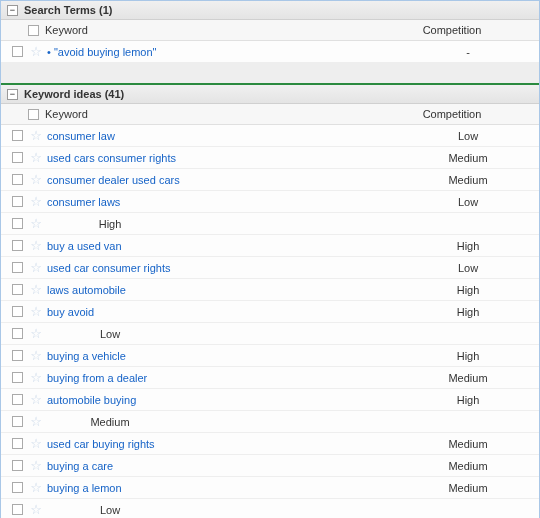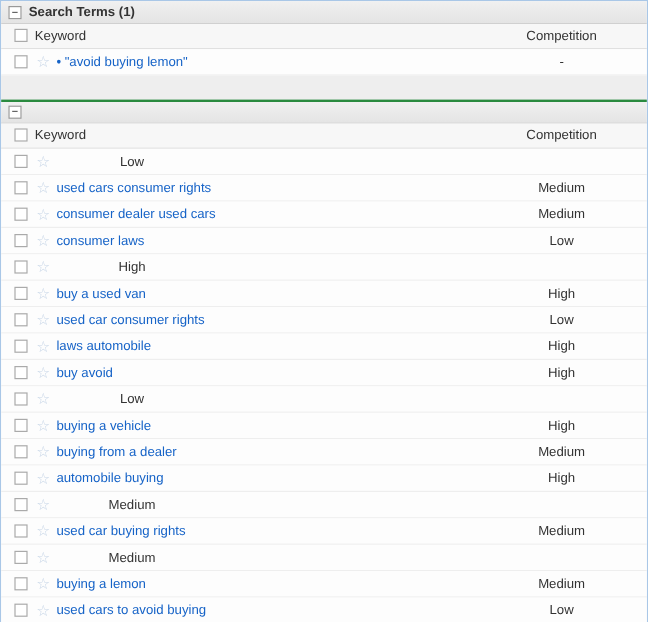--- a/index.html
+++ b/index.html
@@ -34,22 +34,22 @@
     margin-right: 6px;
     font-size: 9px;
     line-height: 1;
     color: #666;
     cursor: pointer;
   }
   .col-header {
     background: #f7f7f7;
     border-bottom: 1px solid #e0e0e0;
     display: flex;
-    align-items: flex-start;
-    padding: 4px 6px;
+    align-items: flex-end;
+    padding: 4px 22px;
     font-size: 11px;
     color: #333;
   }
   .chk-cell {
     width: 20px;
     display: flex;
     align-items: center;
     justify-content: center;
     flex-shrink: 0;
   }
@@ -124,37 +124,39 @@
         <span class="star">☆</span>
       </div>
     <div class="kw-cell"><span class="kw-link">• "avoid buying lemon"</span></div>
     <div class="comp-cell">-</div>
   </div>
 
   <div class="spacer"></div>
 
   <div class="section-header">
     <span class="collapse-box">−</span>
+    <span>Keyword ideas (41)</span>
   </div>
   <div class="col-header">
     <div class="chk-cell">
         <div class="chk"></div>
       </div>
     <div class="kw-cell">Keyword</div>
     <div class="comp-cell">Competition</div>
   </div>
 
   <div id="ideas-body">
       <div class="row">
         <div class="chk-cell">
           <div class="chk"></div>
         </div>
         <div class="star-cell">
           <span class="star">☆</span>
         </div>
+        <div class="kw-cell"><span class="kw-link">consumer law</span></div>
         <div class="comp-cell">Low</div>
       </div>
       <div class="row">
         <div class="chk-cell">
           <div class="chk"></div>
         </div>
         <div class="star-cell">
           <span class="star">☆</span>
         </div>
         <div class="kw-cell"><span class="kw-link">used cars consumer rights</span></div>
@@ -287,37 +289,37 @@
         <div class="kw-cell"><span class="kw-link">used car buying rights</span></div>
         <div class="comp-cell">Medium</div>
       </div>
       <div class="row">
         <div class="chk-cell">
           <div class="chk"></div>
         </div>
         <div class="star-cell">
           <span class="star">☆</span>
         </div>
+        <div class="kw-cell"><span class="kw-link">buying a care</span></div>
         <div class="comp-cell">Medium</div>
       </div>
       <div class="row">
         <div class="chk-cell">
           <div class="chk"></div>
         </div>
         <div class="star-cell">
           <span class="star">☆</span>
         </div>
         <div class="kw-cell"><span class="kw-link">buying a lemon</span></div>
         <div class="comp-cell">Medium</div>
       </div>
       <div class="row">
         <div class="chk-cell">
           <div class="chk"></div>
         </div>
         <div class="star-cell">
           <span class="star">☆</span>
         </div>
-        <div class="kw-cell"><span class="kw-link">used cars to avoid buying</span></div>
         <div class="comp-cell">Low</div>
       </div>
     </div>
 
 </div>
 
 </body></html>

